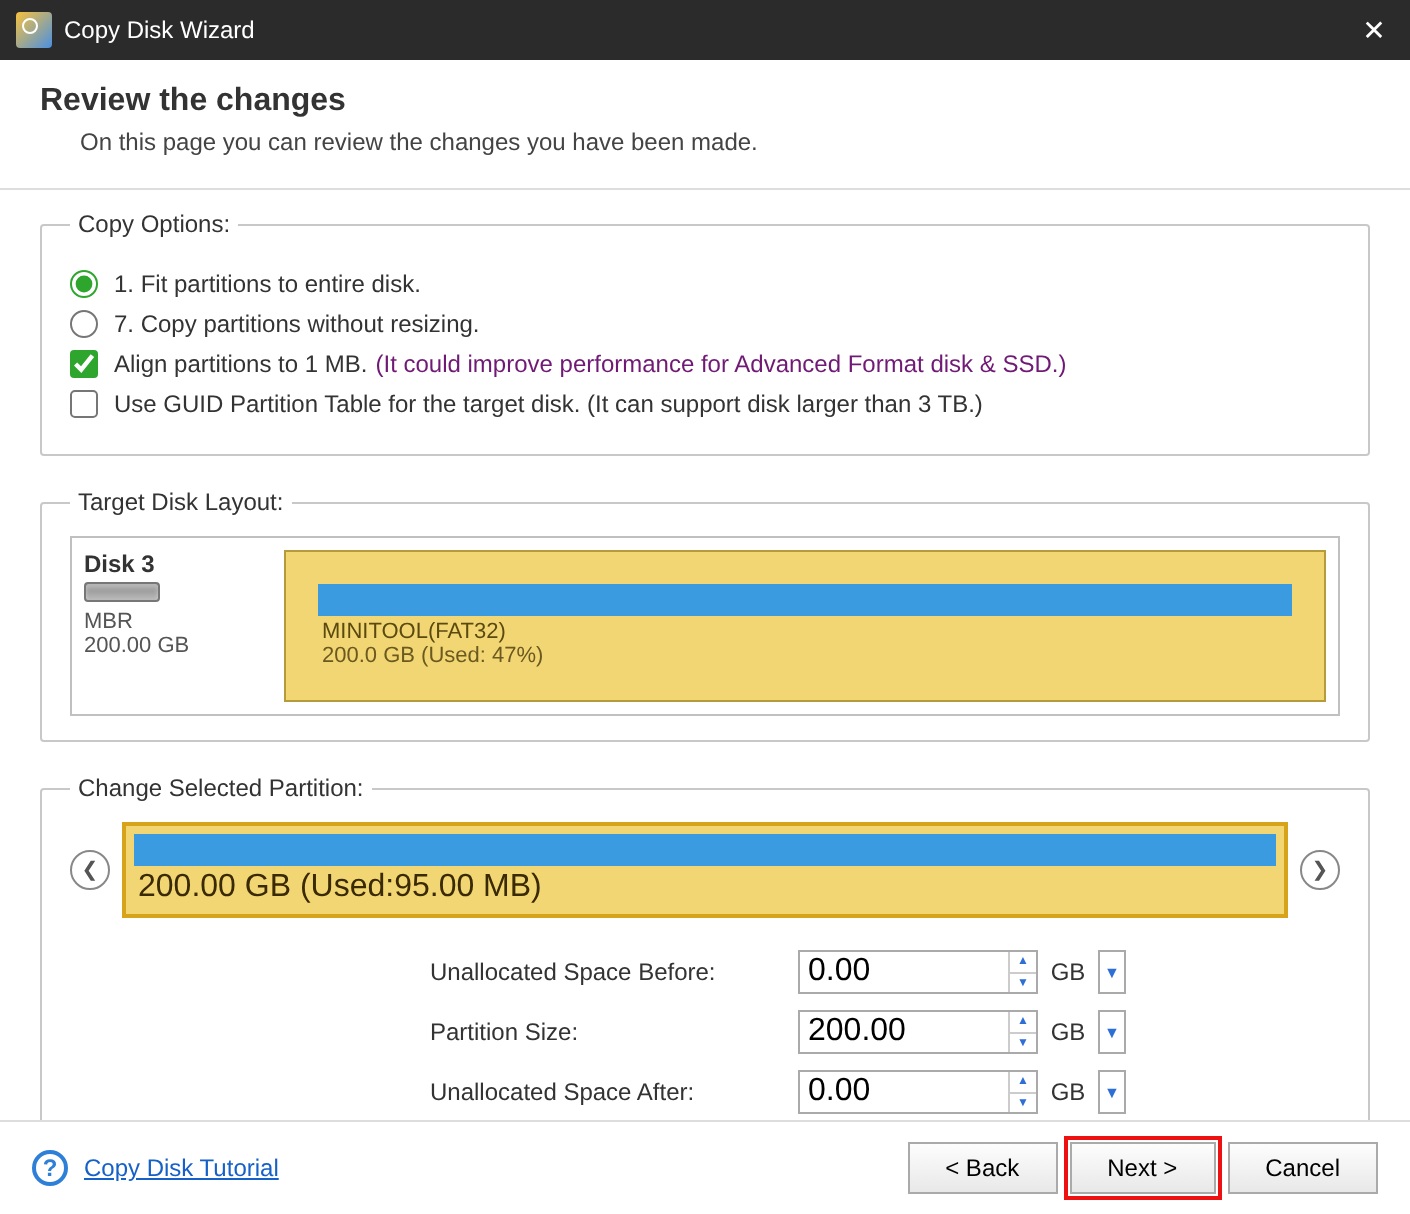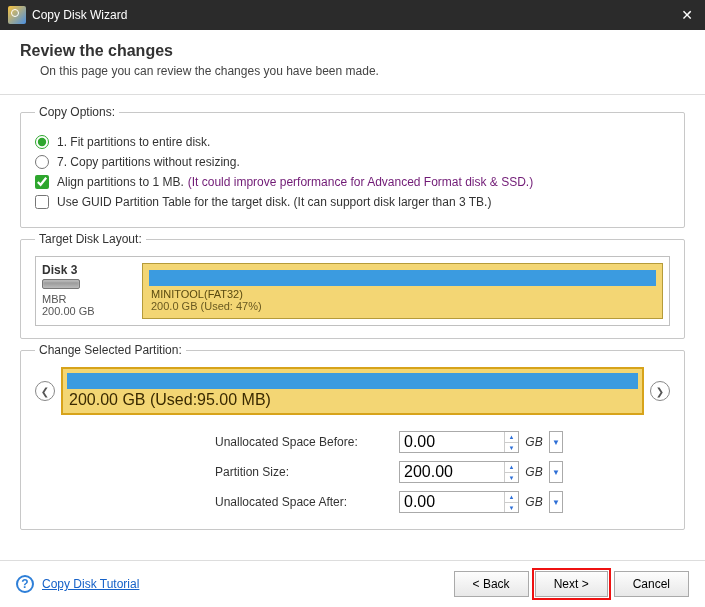--- a/index.html
+++ b/index.html
@@ -12,57 +12,57 @@
   .titlebar-close { width: 20px; text-align: center; cursor: pointer; font-size: 14px; }
   
   .page-header { padding: 12px 20px 8px 20px; }
   .page-title { font-weight: bold; font-size: 16px; margin-bottom: 4px; }
   .page-subtitle { margin-left: 20px; font-size: 12px; color: #444; }
   
   .divider { border: none; border-top: 1px solid #ddd; margin: 8px 0 10px 0; }
   
   .content { padding: 0 20px; }
   
-  fieldset { border: 1px solid #c8c8c8; border-radius: 2px; padding: 10px 14px 12px 14px; margin-bottom: 4px; }
+  fieldset { border: 1px solid #c8c8c8; border-radius: 2px; padding: 10px 14px 12px 14px; margin-bottom: 16px; }
   legend { font-size: 12px; color: #333; padding: 0 4px; }
   
   .opt-row { display: flex; align-items: center; margin: 6px 0; }
   .radio, .checkbox { width: 14px; height: 14px; margin-right: 8px; cursor: pointer; }
   .radio { accent-color: #2ea62e; }
   .checkbox { accent-color: #2ea62e; }
   .opt-label { cursor: pointer; }
   .opt-hint { color: #701a75; margin-left: 4px; }
   
   
   .disk-box { border: 1px solid #c0c0c0; padding: 6px; display: flex; background: #fff; }
   .disk-info { width: 100px; }
   .disk-icon { width: 38px; height: 10px; background: linear-gradient(#888,#bbb); border-radius: 2px; margin: 2px 0 4px 0; border:1px solid #777; box-shadow: inset 0 2px 2px rgba(255,255,255,.4); }
   .disk-name { font-weight: bold; font-size: 12px; }
   .disk-sub { font-size: 11px; color: #555; }
   
-  .part-block { flex: 1; border: 1px solid #b59b3a; background: #f3d674; padding: 2px; }
+  .part-block { flex: 1; border: 1px solid #b59b3a; background: #f3d674; padding: 12px; }
   .part-bar { height: 16px; background: #3b9be0; margin: 4px 4px 2px 4px; }
   .part-label { font-size: 11px; color: #5a4a10; padding: 0 6px; }
   .part-sub { font-size: 11px; color: #6a5a20; padding: 0 6px 4px 6px; }
   
   
   .change-box { display: flex; align-items: center; gap: 6px; }
   .nav-circle { width: 20px; height: 20px; border: 1px solid #888; border-radius: 50%; display: flex; align-items: center; justify-content: center; cursor: pointer; font-size: 10px; color: #555; background: #fff; }
   .sel-block { flex: 1; border: 2px solid #d7a31a; background: #f3d674; }
   .sel-bar { height: 16px; background: #3b9be0; margin: 4px 4px 2px 4px; }
   .sel-text { font-size: 16px; color: #3a2a00; padding: 0 6px 4px 6px; }
   
   .size-grid { display: grid; grid-template-columns: 180px 120px 22px 20px; column-gap: 4px; row-gap: 8px; margin: 16px 0 4px 180px; align-items: center; }
   .size-label { text-align: left; font-size: 12px; color: #333; }
   .size-input-wrap { display: flex; border: 1px solid #aaa; height: 22px; }
   .size-input { border: none; width: 100%; padding: 0 4px; font-size: 16px; outline: none; }
   .spinner { width: 16px; display: flex; flex-direction: column; border-left: 1px solid #ccc; }
   .spinner div { flex:1; font-size: 6px; text-align: center; color: #2e6fd6; cursor: pointer; line-height: 10px; }
   .spinner div:first-child { border-bottom: 1px solid #ccc; }
-  .unit { font-size: 12px; text-align: center; font-style: italic; }
+  .unit { font-size: 12px; text-align: center; }
   .dd { width: 14px; height: 22px; border: 1px solid #aaa; display:flex; align-items:center; justify-content:center; cursor:pointer; color:#2e6fd6; font-size:8px; }
   
   .footer { border-top: 1px solid #ddd; padding: 10px 16px; display: flex; align-items: center; position: absolute; bottom: 0; left: 0; right: 0; background:#fff; }
   .help-icon { width: 18px; height: 18px; border: 2px solid #2e7fd8; border-radius: 50%; color: #2e7fd8; font-weight: bold; font-size: 12px; display:flex; align-items:center; justify-content:center; margin-right: 8px; }
   .help-link { color: #1561c8; text-decoration: underline; cursor: pointer; }
   .footer-spacer { flex: 1; }
   .btn { border: 1px solid #aaa; background: linear-gradient(#fdfdfd,#e8e8e8); padding: 5px 18px; font-size: 12px; cursor: pointer; margin-left: 6px; }
   .btn-highlight { outline: 2px solid #e11; outline-offset: 1px; }
 </style>
 </head>

